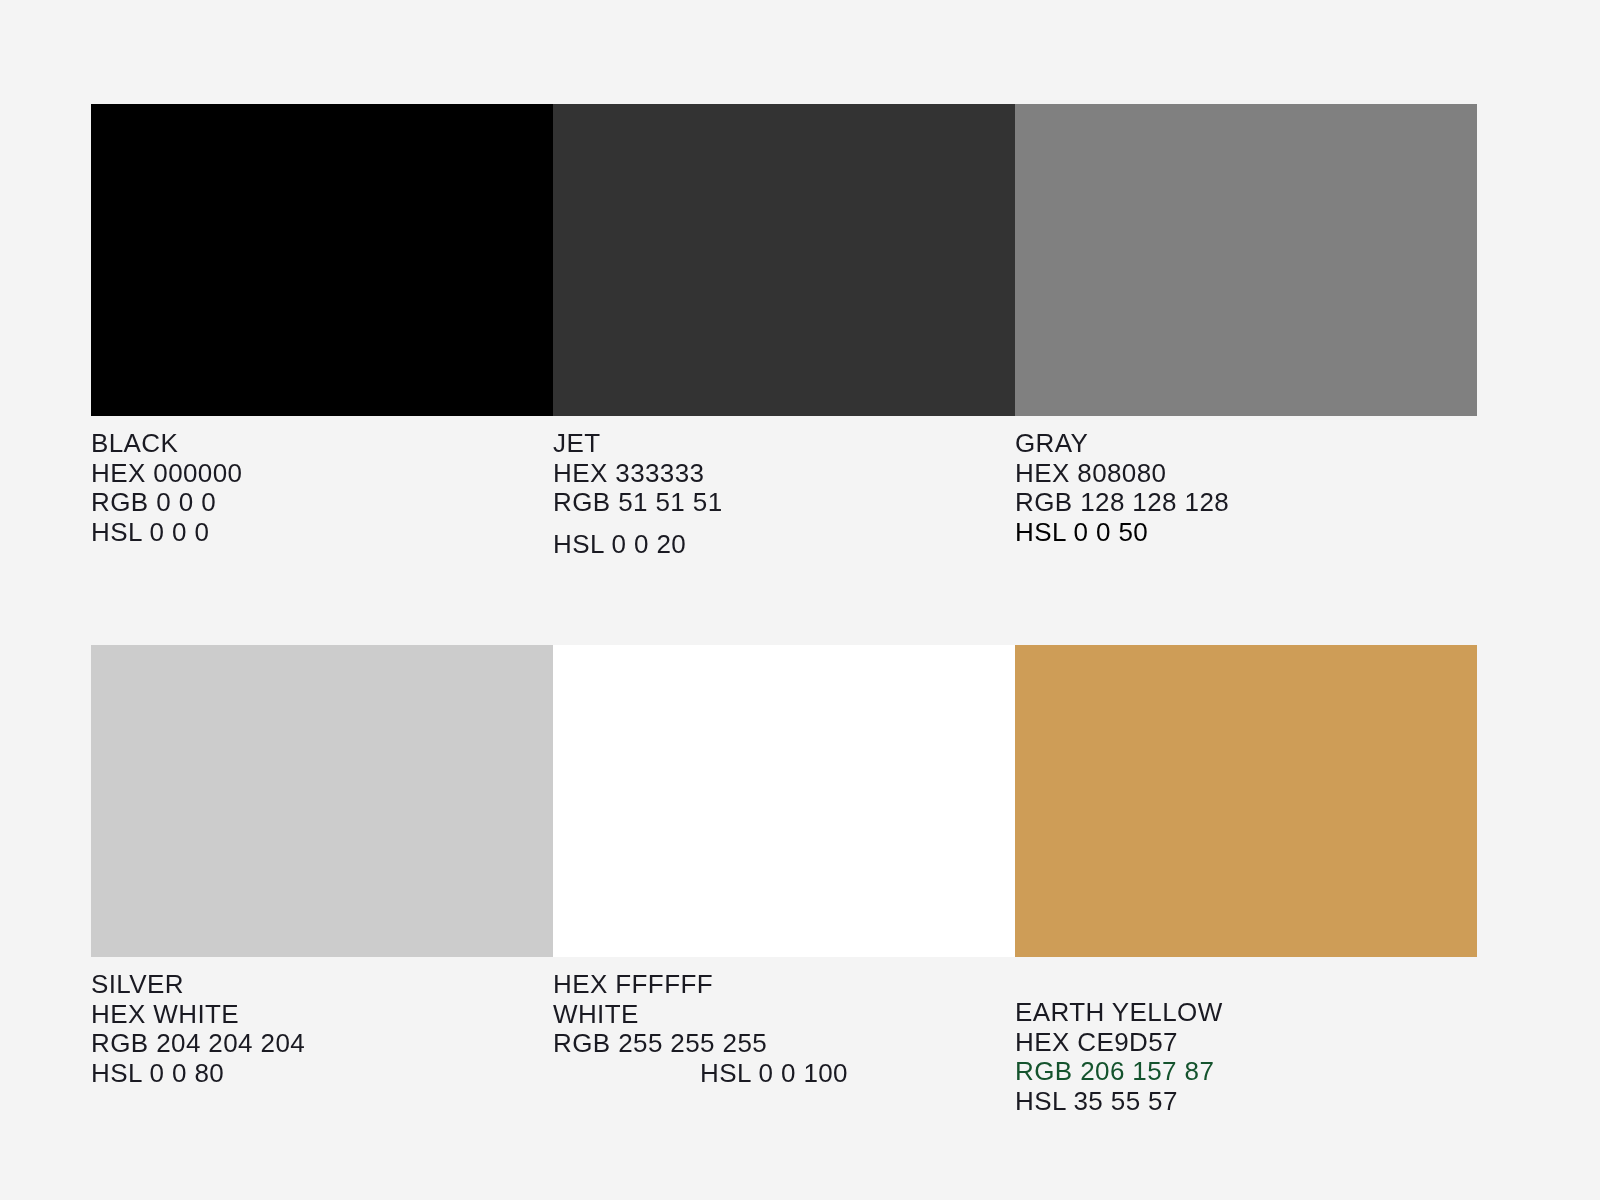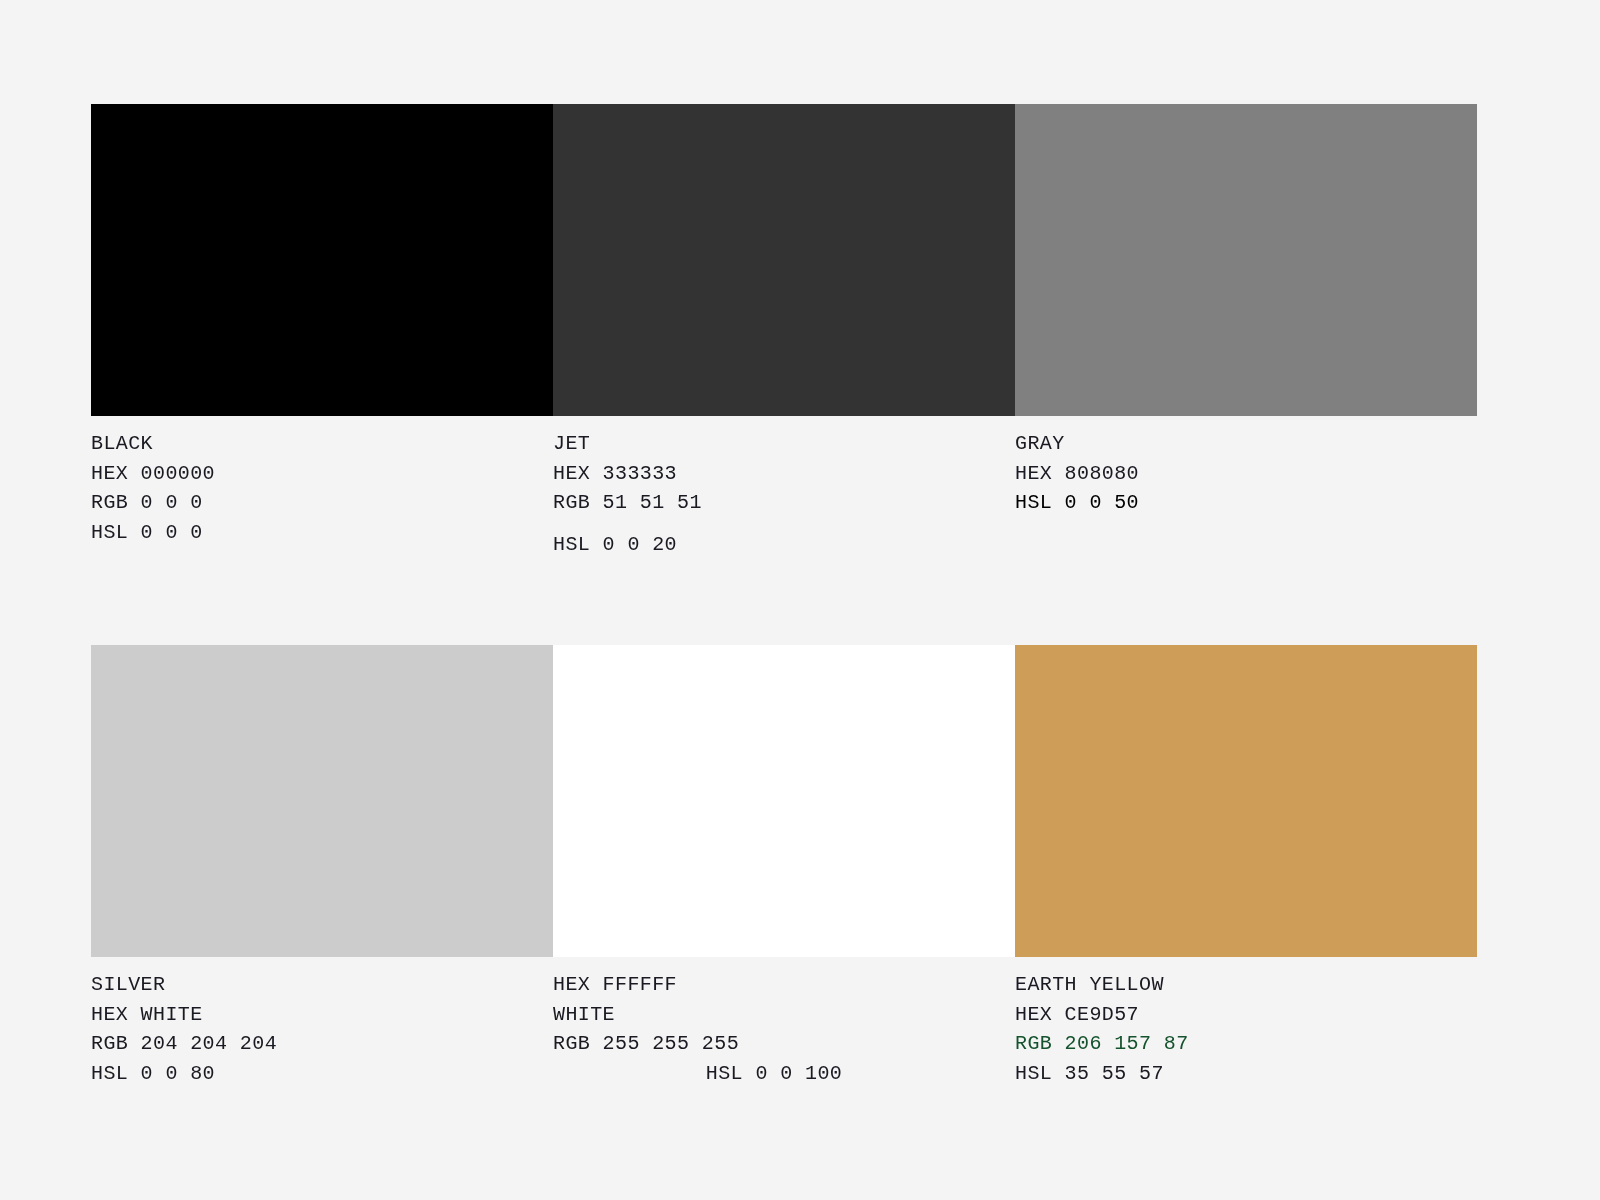--- a/index.html
+++ b/index.html
@@ -47,22 +47,22 @@
     margin-top: 0;
   }
 
   .label-cell {
     flex: 1 1 0;
     padding-top: 13px;
     padding-right: 20px;
   }
 
   .label-line {
-    font-family: Liberation Mono, monospace;
-    font-size: 20px;
+    font-family: Liberation Sans, sans-serif;
+    font-size: 26px;
     line-height: 29.5px;
     letter-spacing: 0.4px;
     color: #1a1a22;
     white-space: pre;
   }
 
   .label-name {
     font-weight: 400;
   }
 </style>
@@ -86,20 +86,21 @@
       </div>
       <div class="label-cell">
         <div class="label-line label-name" style="color: rgb(26, 26, 34);">JET</div>
         <div class="label-line" style="color: rgb(26, 26, 34);">HEX 333333</div>
         <div class="label-line" style="color: rgb(26, 26, 34);">RGB 51 51 51</div>
         <div class="label-line" style="color: rgb(26, 26, 34); margin-top: 12px;">HSL 0 0 20</div>
       </div>
       <div class="label-cell">
         <div class="label-line label-name" style="color: rgb(26, 26, 34);">GRAY</div>
         <div class="label-line" style="color: rgb(26, 26, 34);">HEX 808080</div>
+        <div class="label-line" style="color: rgb(26, 26, 34);">RGB 128 128 128</div>
         <div class="label-line" style="color: #000000;">HSL 0 0 50</div>
       </div>
     </div>
   </div>
 
   <div class="row row-1">
     <div class="swatch-strip">
       <div class="swatch" style="background-color: rgb(204, 204, 204);"></div>
       <div class="swatch" style="background-color: rgb(255, 255, 255);"></div>
       <div class="swatch" style="background-color: rgb(206, 157, 87);"></div>
@@ -111,21 +112,21 @@
         <div class="label-line" style="color: rgb(26, 26, 34);">RGB 204 204 204</div>
         <div class="label-line" style="color: rgb(26, 26, 34);">HSL 0 0 80</div>
       </div>
       <div class="label-cell">
         <div class="label-line" style="color: rgb(26, 26, 34);">HEX FFFFFF</div>
         <div class="label-line label-name" style="color: rgb(26, 26, 34);">WHITE</div>
         <div class="label-line" style="color: rgb(26, 26, 34);">RGB 255 255 255</div>
         <div class="label-line" style="color: rgb(26, 26, 34); text-align: center;">HSL 0 0 100</div>
       </div>
       <div class="label-cell">
-        <div class="label-line label-name" style="color: rgb(26, 26, 34);">EARTH YELLOW</div>
+        <div class="label-line label-name" style="color: rgb(26, 26, 34); margin-top: 28px;">EARTH YELLOW</div>
         <div class="label-line" style="color: rgb(26, 26, 34);">HEX CE9D57</div>
         <div class="label-line" style="color: #14532d;">RGB 206 157 87</div>
         <div class="label-line" style="color: rgb(26, 26, 34);">HSL 35 55 57</div>
       </div>
     </div>
   </div>
 
 </div>
 
 </body></html>

